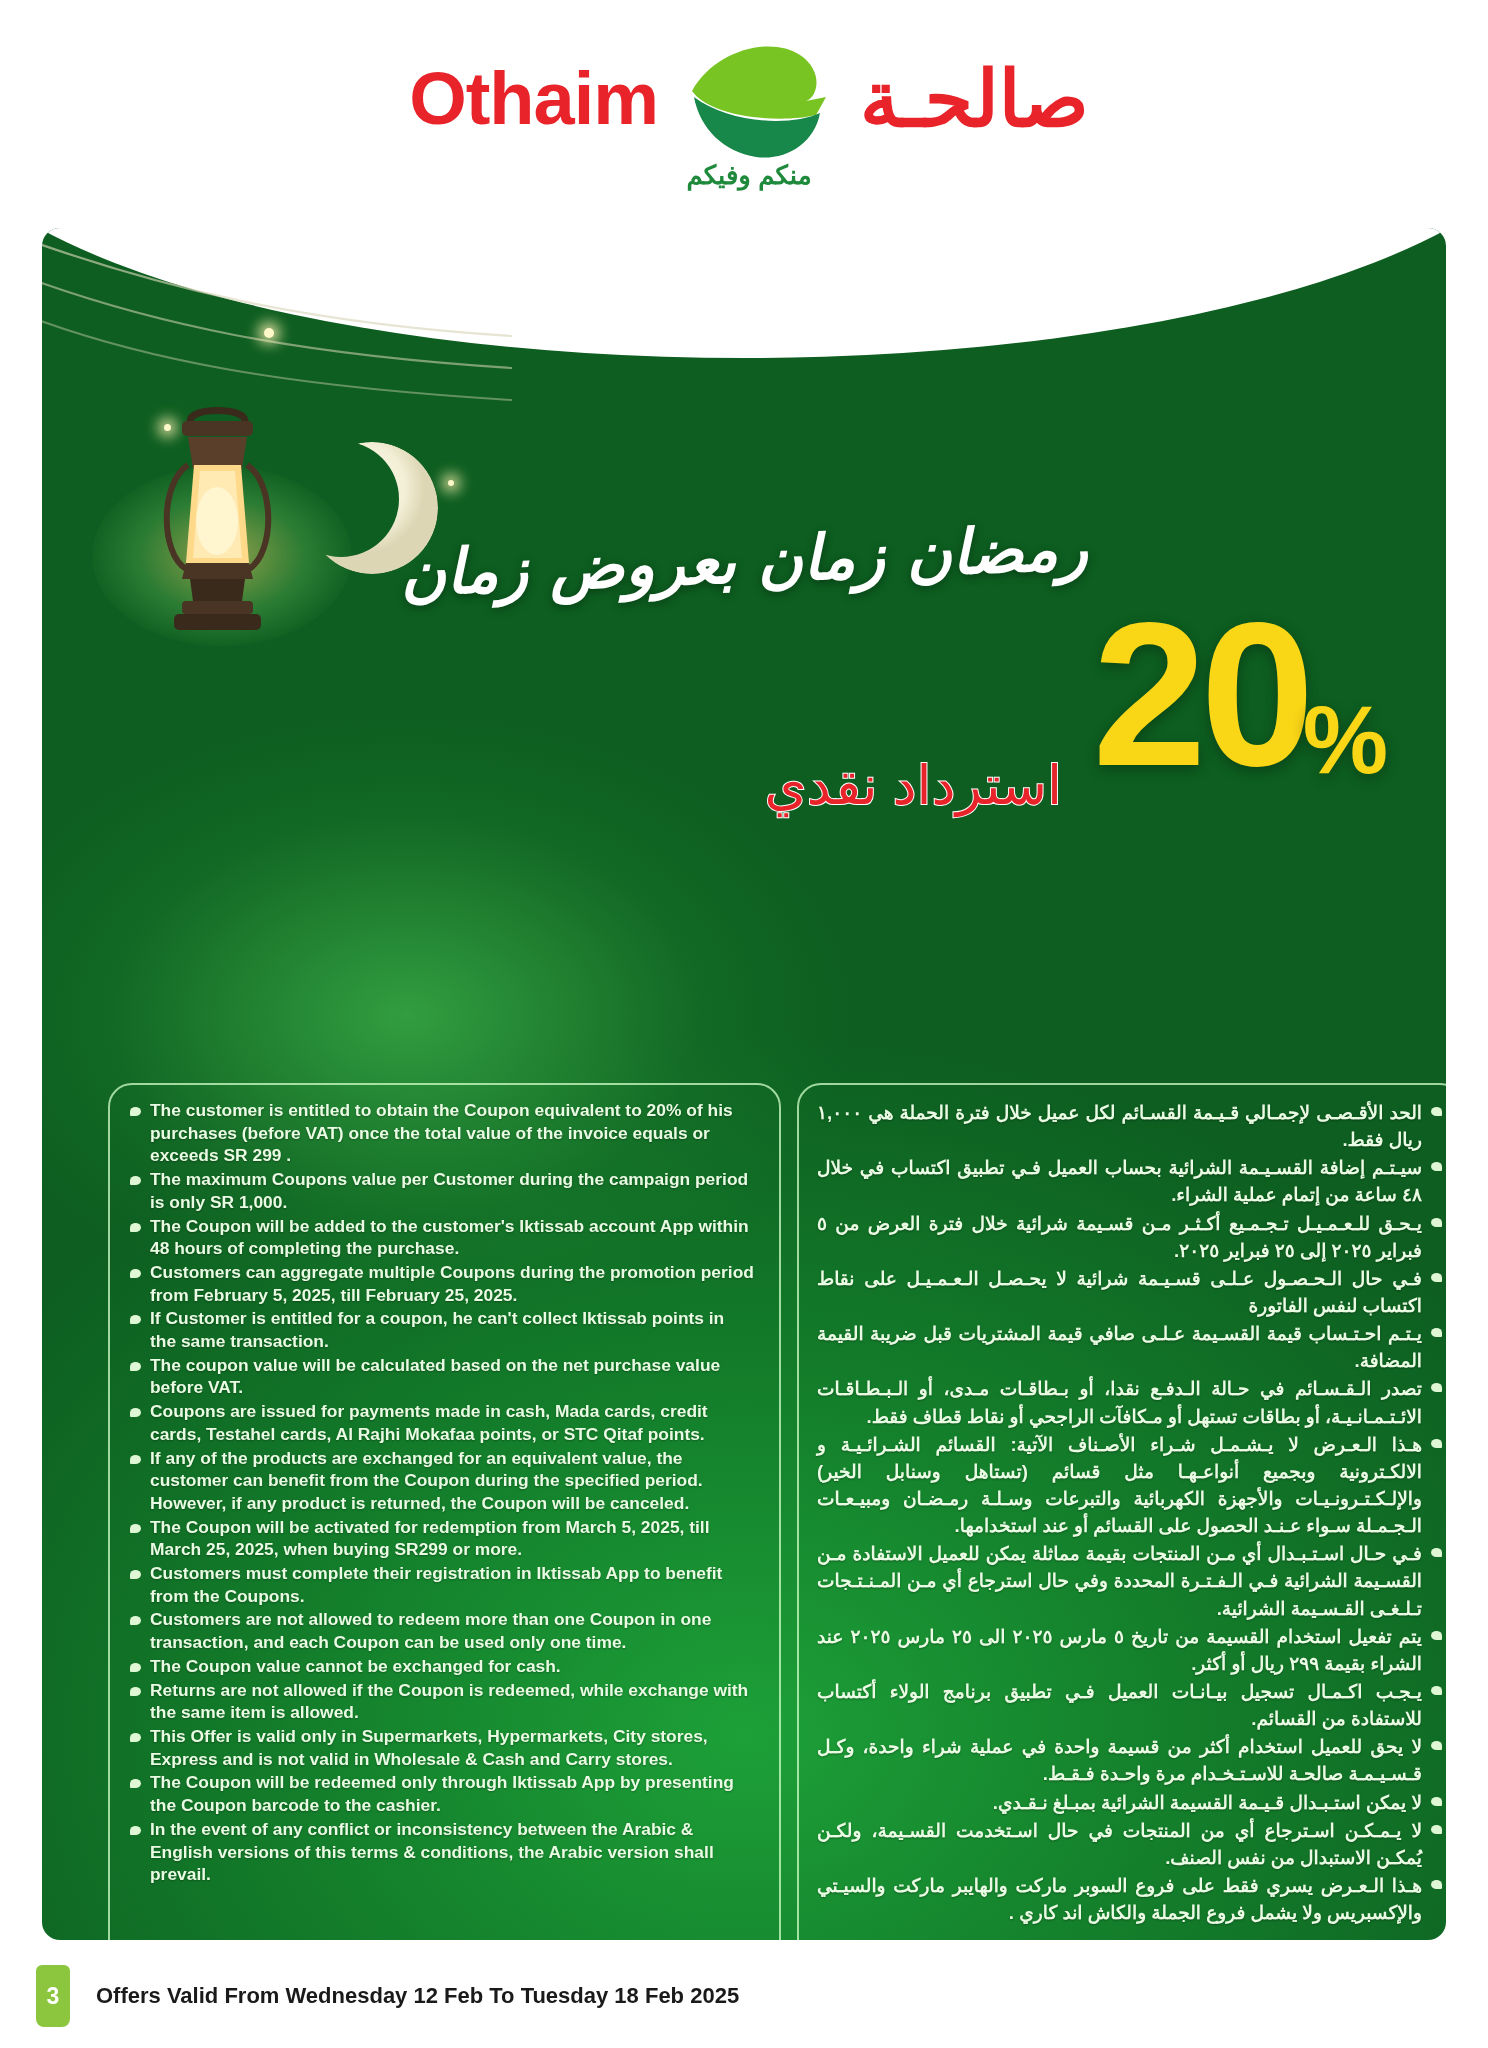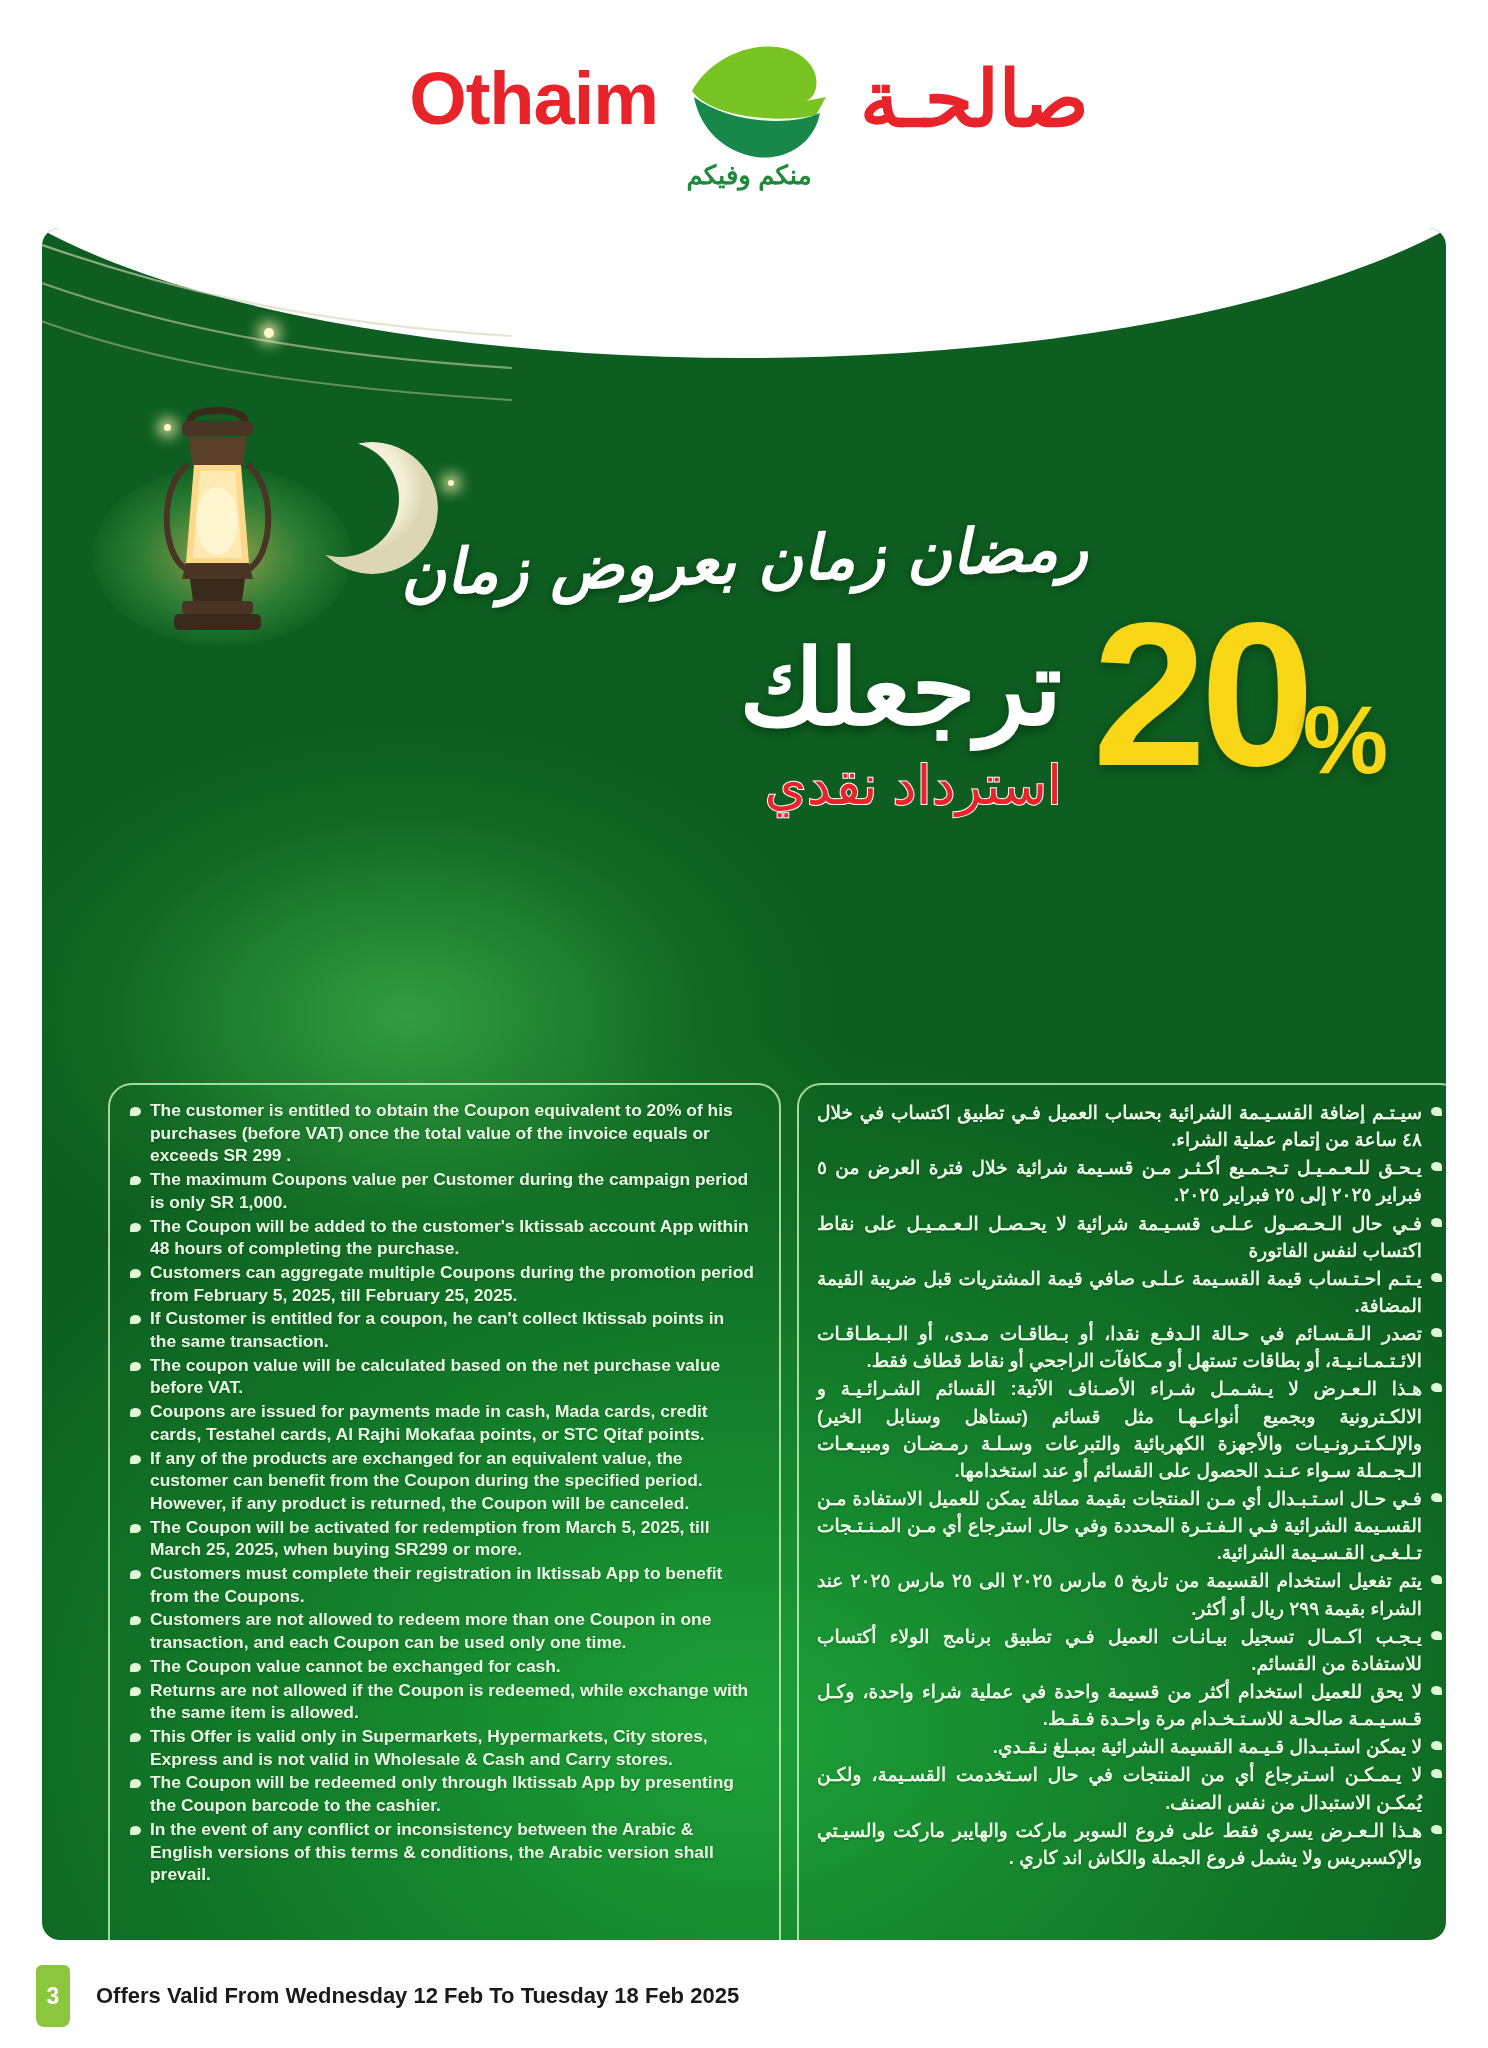--- a/index.html
+++ b/index.html
@@ -321,21 +321,20 @@
       <circle cx="75" cy="75" r="66" fill="url(#mg)" mask="url(#mm)"></circle>
     </svg>
 
     <div class="headline-ar">رمضان زمان بعروض زمان</div>
 
     <div class="offer">
       <div class="pct-wrap">
         <div class="pct-num">20</div>
         <div class="pct-sign">%</div>
       </div>
-      <div class="tarjaalak">ترجعلك</div>
       <div class="cashback-ar">استرداد نقدي</div>
     </div>
 
     <div class="terms-wrap">
       <div class="panel en">
         <ul class="terms" id="terms-en-list">
             <li>The customer is entitled to obtain the Coupon equivalent to 20% of his purchases (before VAT) once the total value of the invoice equals or exceeds SR 299 .</li>
             <li>The maximum Coupons value per Customer during the campaign period is only SR 1,000.</li>
             <li>The Coupon will be added to the customer's Iktissab account App within 48 hours of completing the purchase.</li>
             <li>Customers can aggregate multiple Coupons during the promotion period from February 5, 2025, till February 25, 2025.</li>
@@ -348,20 +347,21 @@
             <li>Customers are not allowed to redeem more than one Coupon in one transaction, and each Coupon can be used only one time.</li>
             <li>The Coupon value cannot be exchanged for cash.</li>
             <li>Returns are not allowed if the Coupon is redeemed, while exchange with the same item is allowed.</li>
             <li>This Offer is valid only in Supermarkets, Hypermarkets, City stores, Express and is not valid in Wholesale &amp; Cash and Carry stores.</li>
             <li>The Coupon will be redeemed only through Iktissab App by presenting the Coupon barcode to the cashier.</li>
             <li>In the event of any conflict or inconsistency between the Arabic &amp; English versions of this terms &amp; conditions, the Arabic version shall prevail.</li>
           </ul>
       </div>
       <div class="panel ar">
         <ul class="terms rtl" id="terms-ar-list">
+            <li>الحد الأقـصـى لإجمـالي قـيـمة القسـائم لكل عميل خلال فترة الحملة هي ١,٠٠٠ ريال فقط.</li>
             <li>سيـتـم إضافة القسـيـمة الشرائية بحساب العميل فـي تطبيق اكتساب في خلال ٤٨ ساعة من إتمام عملية الشراء.</li>
             <li>يـحـق للـعـمـيـل تـجـمـيع أكـثـر مـن قسـيمة شرائية خلال فترة العرض من ٥ فبراير ٢٠٢٥ إلى ٢٥ فبراير ٢٠٢٥.</li>
             <li>فـي حال الـحـصـول عـلـى قسـيـمة شرائية لا يحـصـل الـعـمـيـل على نقاط اكتساب لنفس الفاتورة</li>
             <li>يـتـم احـتـساب قيمة القسـيمة عـلـى صافي قيمة المشتريات قبل ضريبة القيمة المضافة.</li>
             <li>تصدر الـقـسـائم في حـالة الـدفـع نقدا، أو بـطاقـات مـدى، أو الـبـطـاقـات الائـتـمـانـيـة، أو بطاقات تستهل أو مـكافآت الراجحي أو نقاط قطاف فقط.</li>
             <li>هـذا الـعـرض لا يـشـمـل شـراء الأصـناف الآتية: القسائم الشـرائـيـة و الالكـترونية وبجميع أنواعـهـا مثل قسائم (تستاهل وسنابل الخير) والإلـكـتـرونـيـات والأجهزة الكهربائية والتبرعات وسـلـة رمـضـان ومبيـعـات الـجـمـلة سـواء عـنـد الحصول على القسائم أو عند استخدامها.</li>
             <li>فـي حـال اسـتـبـدال أي مـن المنتجات بقيمة مماثلة يمكن للعميل الاستفادة مـن القسـيمة الشرائية فـي الـفـتـرة المحددة وفي حال استرجاع أي مـن المـنـتـجات تـلـغـى القـسـيمة الشرائية.</li>
             <li>يتم تفعيل استخدام القسيمة من تاريخ ٥ مارس ٢٠٢٥ الى ٢٥ مارس ٢٠٢٥ عند الشراء بقيمة ٢٩٩ ريال أو أكثر.</li>
             <li>يـجـب اكـمـال تسجيل بيـانـات العميل فـي تطبيق برنامج الولاء أكتساب للاستفادة من القسائم.</li>
             <li>لا يحق للعميل استخدام أكثر من قسيمة واحدة في عملية شراء واحدة، وكـل قـسـيـمـة صالحـة للاسـتـخـدام مرة واحـدة فـقـط.</li>

